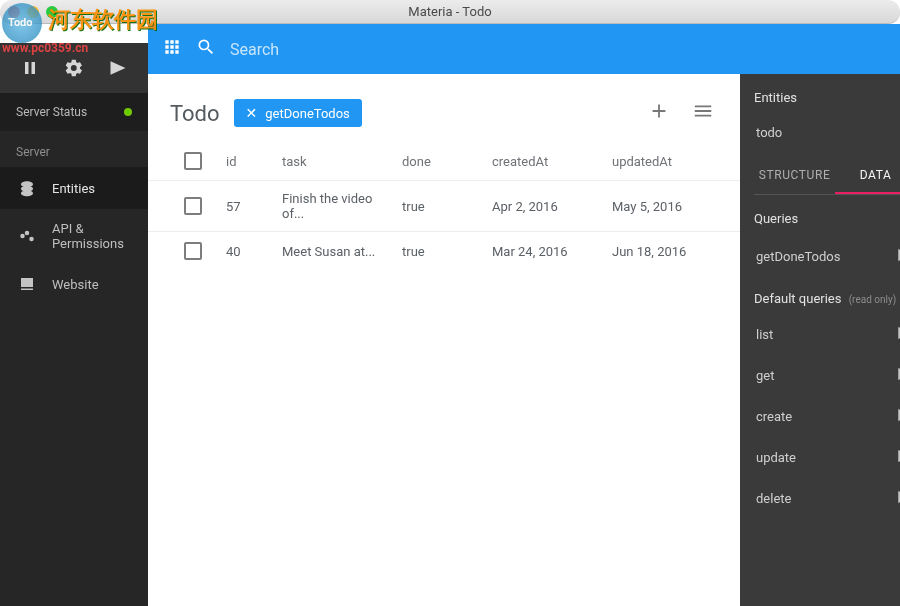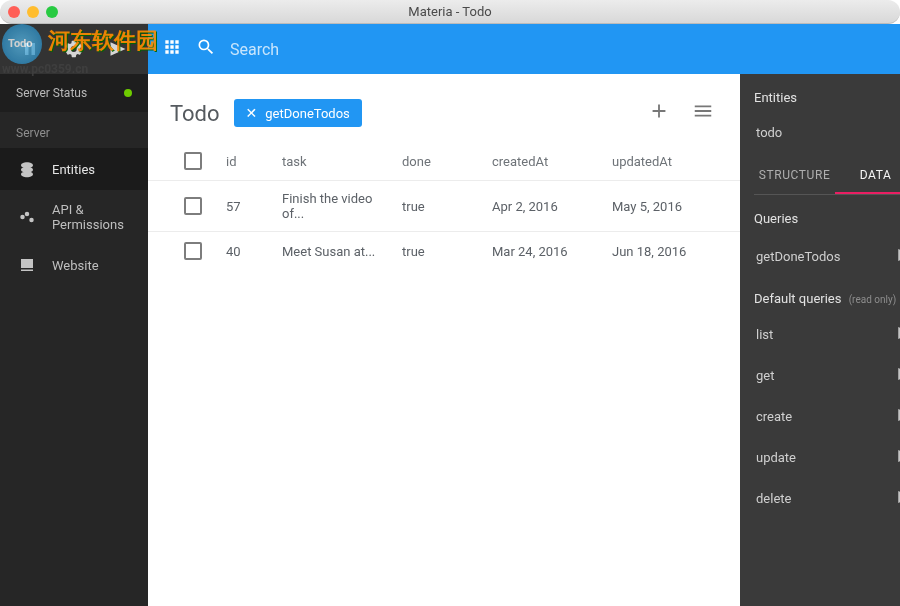--- a/index.html
+++ b/index.html
@@ -6,30 +6,30 @@
     body { width: 900px; height: 606px; overflow: hidden; background: #fff; position: relative; }
     
     .titlebar { height: 24px; background: linear-gradient(#ececec, #d8d8d8); display: flex; align-items: center; padding: 0 8px; border-bottom: 1px solid #bbb; position: relative; border-radius: 12px; }
     .traffic-lights { display: flex; gap: 7px; }
     .traffic-light { width: 12px; height: 12px; border-radius: 50%; }
     .tl-red { background: #ff5f57; }
     .tl-yellow { background: #ffbd2e; }
     .tl-green { background: #28ca42; }
     .titlebar-title { position: absolute; left: 50%; transform: translateX(-50%); font-size: 13px; color: #4a4a4a; }
     
-    .watermark { position: absolute; top: 24px; left: 2px; z-index: 100; pointer-events: none; opacity: 0.9; font-weight: bold; }
+    .watermark { position: absolute; top: 3px; left: 2px; z-index: 100; pointer-events: none; opacity: 0.9; font-weight: bold; }
     .watermark .cn { color: #ff8c00; font-size: 22px; text-shadow: 1px 1px 0 #006600; }
-    .watermark .url { color: #404040; font-size: 12px; display: block; margin-top: -2px; }
+    .watermark .url { color: #ef4444; font-size: 12px; display: block; margin-top: -2px; }
     .watermark-icon { display:inline-block; width:40px; height:40px; background: radial-gradient(#5bb8e4,#1e7fb7); border-radius:50%; vertical-align:middle; margin-right:2px; opacity:0.85; position:relative; }
     .watermark-icon::after { content:"Todo"; color:#fff; font-size:11px; position:absolute; left:6px; top:13px; }
     
     .app { display: flex; height: calc(606px - 24px); }
     
     
-    .sidebar-left { width: 194px; background: #262626; color: #bfbfbf; display: flex; flex-direction: column; font-size: 13px; }
+    .sidebar-left { width: 194px; background: #262626; color: #bfbfbf; display: flex; flex-direction: column; font-size: 13px; margin-top: 19px; }
     .sidebar-top { height: 50px; background: #333333; display: flex; align-items: center; justify-content: space-around; padding: 0 8px; }
     .sidebar-top-btn { color: #d6d6d6; cursor: pointer; width: 44px; display:flex; justify-content:center; }
     .server-status { padding: 12px 16px; font-size: 12px; color: #b9b9b9; display: flex; align-items: center; justify-content: space-between; background: #1e1e1e; }
     .status-dot { width: 8px; height: 8px; background: #6ecb00; border-radius: 50%; }
     .server-label { padding: 14px 16px 8px 16px; font-size: 12px; color: #8f8f8f; }
     .nav-item { display: flex; align-items: center; gap: 16px; padding: 12px 16px 12px 18px; font-size: 13px; color: #bfbfbf; cursor: pointer; }
     .nav-item.active { background: #1b1b1b; color: #e4e4e4; border-left: 3px solid #1b1b1b; padding-left:15px;}
     .nav-icon { width: 18px; height: 18px; display: inline-flex; align-items: center; justify-content: center; color: #c4c4c4; }
     
     

